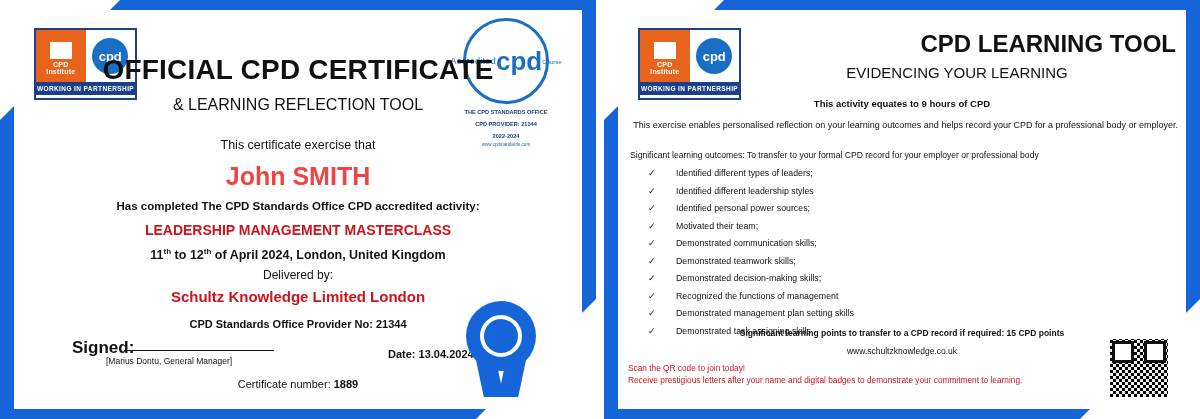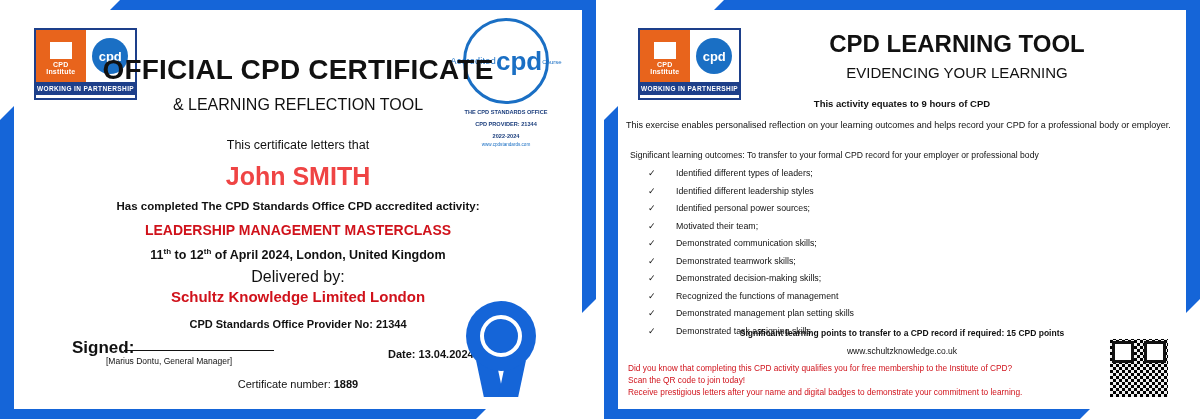--- a/index.html
+++ b/index.html
@@ -114,21 +114,21 @@
     position: absolute; left: 0; right: 0; top: 212px;
     text-align: center; font-size: 14px; font-weight: bold; color: #d0121b;
   }
   .dates {
     position: absolute; left: 0; right: 0; top: 237px;
     text-align: center; font-size: 12.5px; font-weight: bold; color: #111;
   }
   .dates sup { font-size: 8px; }
   .delivered-by {
     position: absolute; left: 0; right: 0; top: 258px;
-    text-align: center; font-size: 16px; color: #111;
+    text-align: center; font-size: 12px; color: #111;
   }
   .provider-name {
     position: absolute; left: 0; right: 0; top: 278px;
     text-align: center; font-size: 15px; font-weight: bold; color: #d0121b;
   }
   .provider-no {
     position: absolute; left: 0; right: 0; top: 308px;
     text-align: center; font-size: 11px; font-weight: bold; color: #111;
   }
   .signed-label {
@@ -167,33 +167,33 @@
   }
   .rosette .disc::after {
     content: ""; width: 34px; height: 34px; border-radius: 50%;
     border: 4px solid #ffffff;
   }
 
   
   .tool { position: absolute; left: 14px; top: 10px; right: 14px; bottom: 10px; z-index: 4; }
   .tool-title {
     position: absolute; left: 120px; right: 10px; top: 20px;
-    text-align: center; font-size: 24px; font-weight: bold; color: #111;
+    text-align: right; font-size: 24px; font-weight: bold; color: #111;
   }
   .tool-sub {
     position: absolute; left: 120px; right: 10px; top: 54px;
     text-align: center; font-size: 15px; color: #111;
   }
   .equates {
     position: absolute; left: 0; right: 0; top: 88px;
     text-align: center; font-size: 9.5px; font-weight: bold; color: #111;
   }
   .exercise {
     position: absolute; left: 8px; right: 8px; top: 110px;
-    text-align: left; font-size: 9px; color: #111;
+    text-align: right; font-size: 9px; color: #111;
   }
   .sig-head {
     position: absolute; left: 12px; right: 8px; top: 140px;
     font-size: 8.6px; color: #111;
   }
   .outcomes {
     position: absolute; left: 30px; top: 158px; right: 10px;
   }
   .outcome-row {
     display: flex; align-items: flex-start;
@@ -262,21 +262,21 @@
           <div class="s3">Course</div>
         </div>
         <div class="seal-text">THE CPD STANDARDS OFFICE</div>
         <div class="seal-text">CPD PROVIDER: 21344</div>
         <div class="seal-text">2022-2024</div>
         <div class="seal-url">www.cpdstandards.com</div>
       </div>
 
       <div class="cert-title">OFFICIAL CPD CERTIFICATE</div>
       <div class="cert-subtitle">&amp; LEARNING REFLECTION TOOL</div>
-      <div class="verify-line">This certificate letters that</div>
+      <div class="verify-line">This certificate exercise that</div>
       <div class="recipient">John SMITH</div>
       <div class="completed">Has completed The CPD Standards Office CPD accredited activity:</div>
       <div class="activity">LEADERSHIP MANAGEMENT MASTERCLASS</div>
 
       <div class="dates">
         <span>11</span><sup>th</sup><span> to 12</span><sup>th</sup><span> of April 2024, London, United Kingdom</span>
       </div>
 
       <div class="delivered-by">Delivered by:</div>
       <div class="provider-name">Schultz Knowledge Limited London</div>
@@ -368,21 +368,20 @@
         <div class="outcome-row">
           <span class="tick">✓</span>
           <span>Demonstrated task assigning skills</span>
         </div>
       </div>
 
       <div class="points">Significant learning points to transfer to a CPD record if required: 15 CPD points</div>
       <div class="website">www.schultzknowledge.co.uk</div>
 
       <div class="promo">
-        <div>Did you know that completing this CPD activity qualifies you for free membership to the Institute of CPD?</div>
         <div>Scan the QR code to join today!</div>
         <div>Receive prestigious letters after your name and digital badges to demonstrate your commitment to learning.</div>
       </div>
 
       <div class="qr"></div>
 
     </div>
   </div>
 
 </div>

